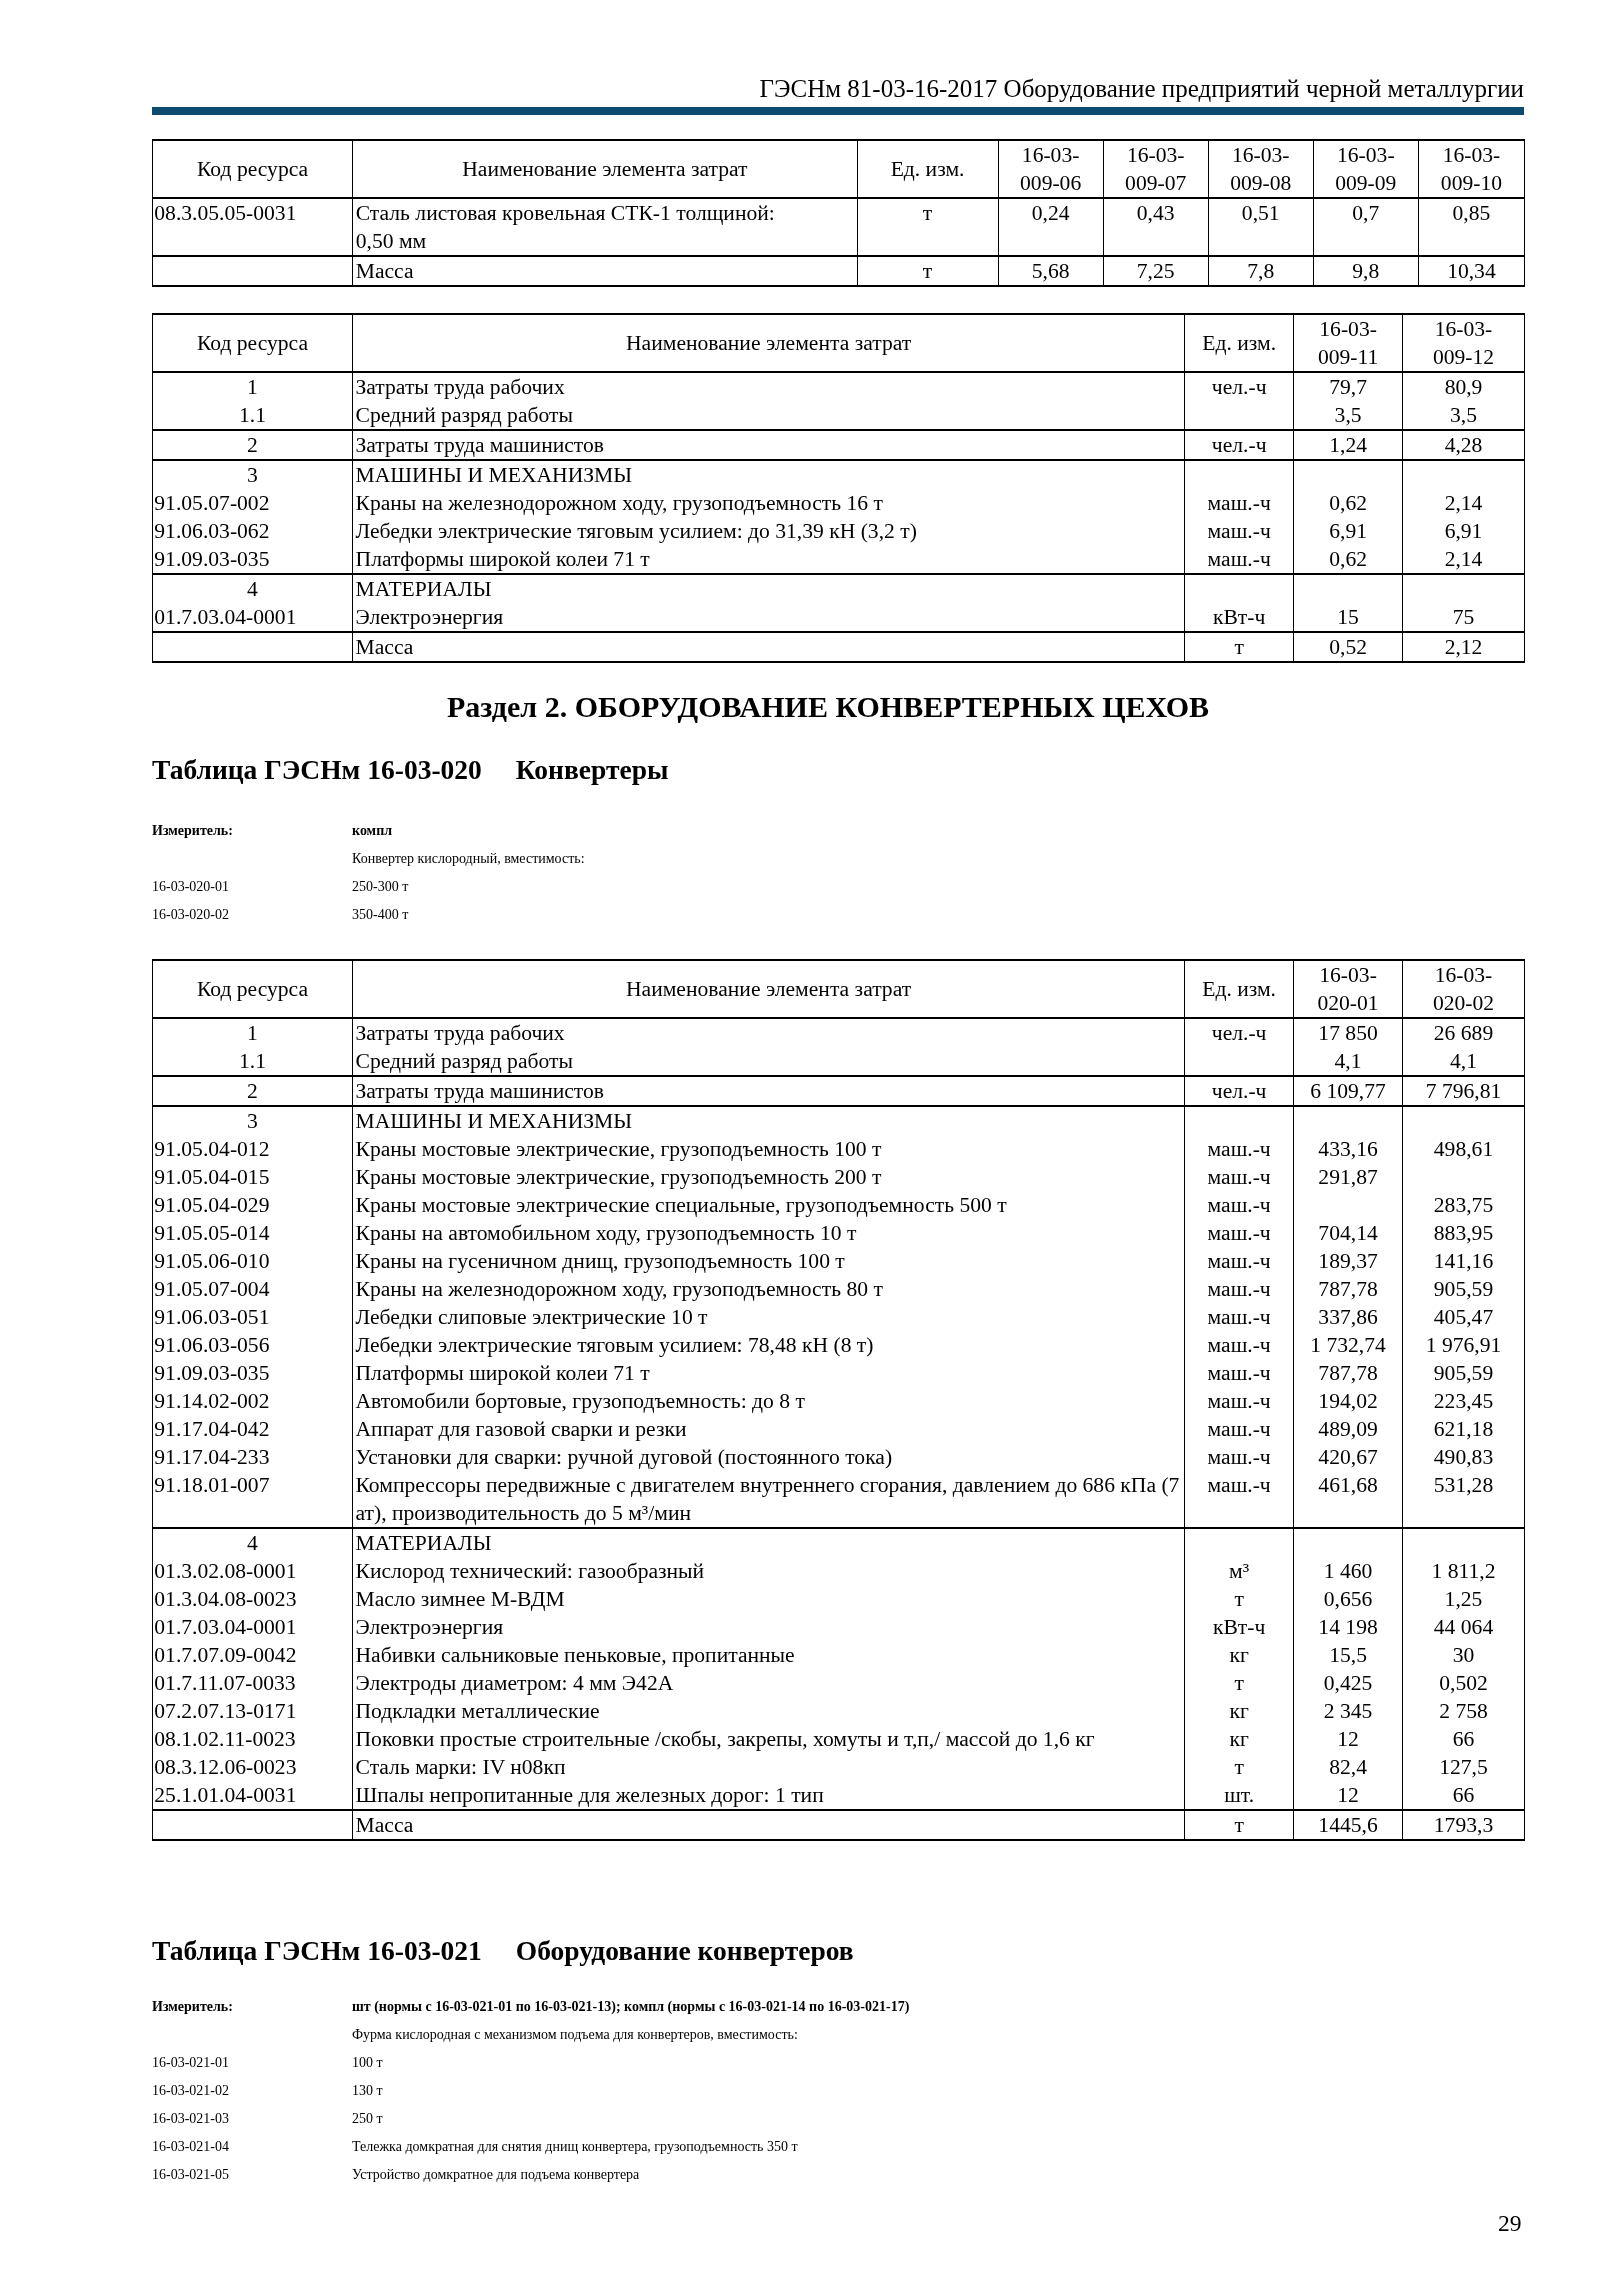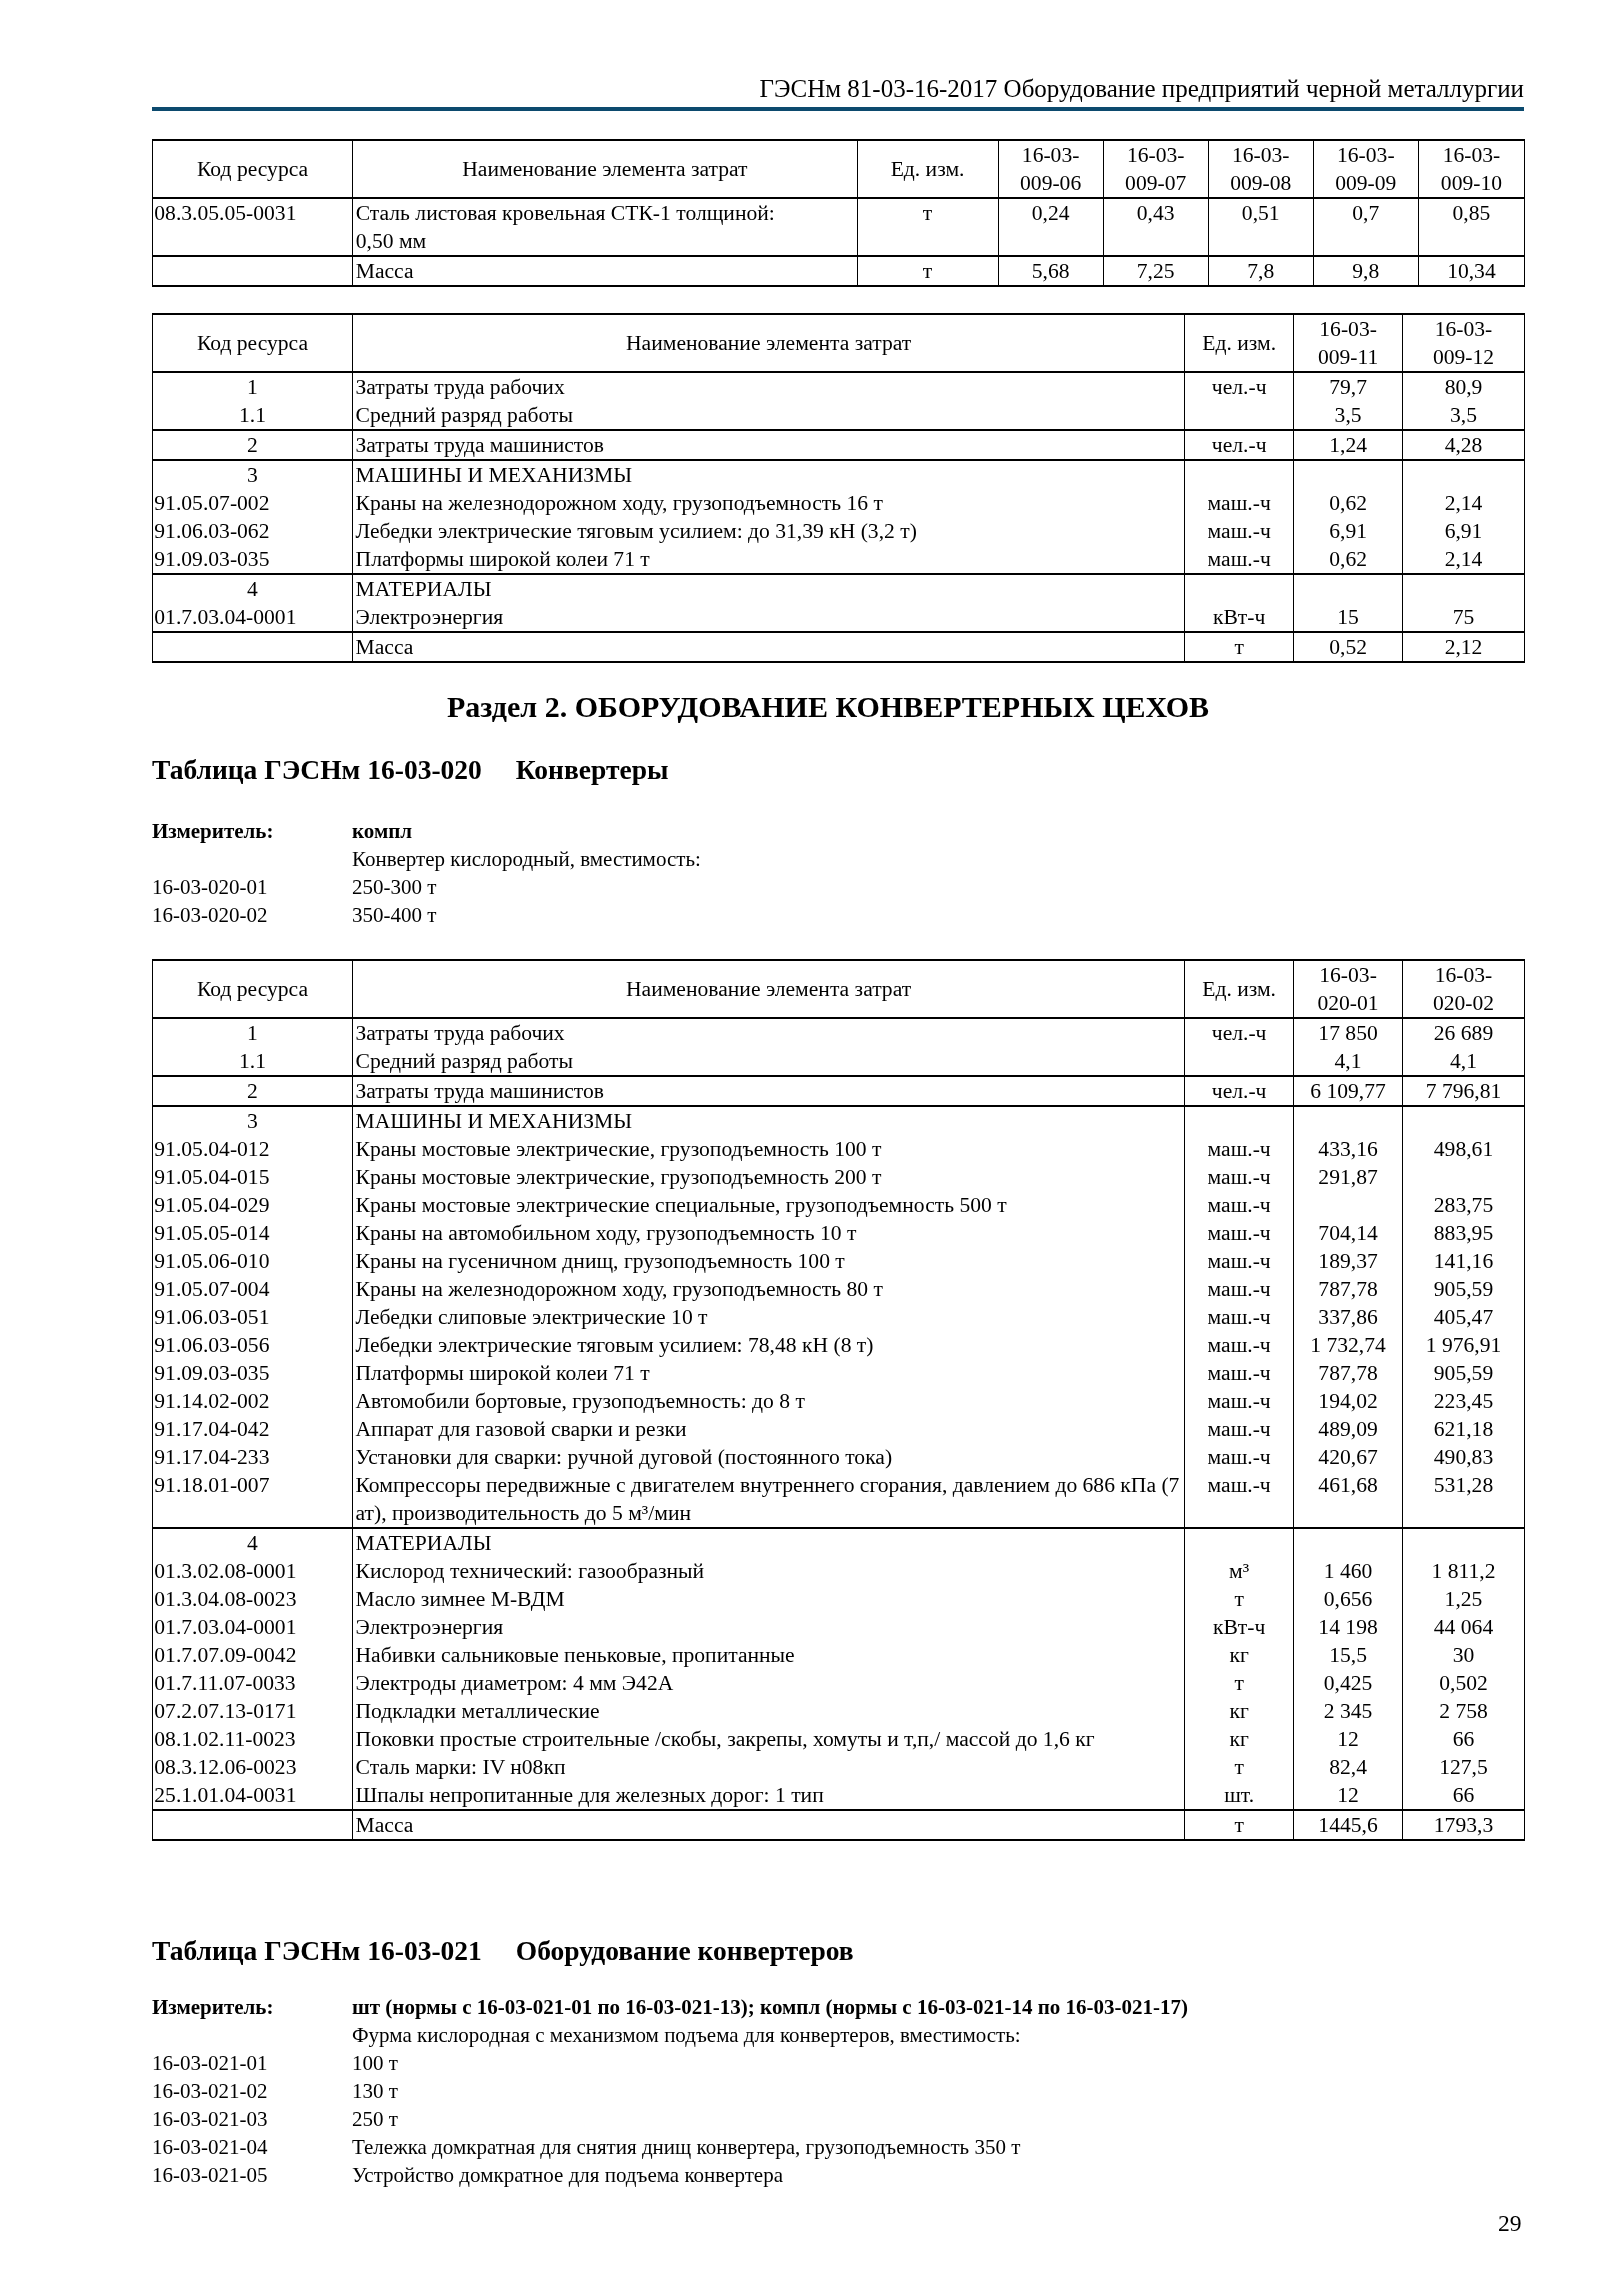--- a/index.html
+++ b/index.html
@@ -1,31 +1,31 @@
 <!DOCTYPE html>
 <html style="font-size:10.5px"><head>
 <meta charset="utf-8">
 <style>
   html, body { margin:0; padding:0; background:#ffffff; }
   body { width:1623px; height:2295px; position:relative; font-family:"Liberation Serif", serif; color:#000; overflow:hidden; }
   .abs { position:absolute; }
-  .header { left:152px; top:73px; width:1372px; height:34px; border-bottom:4px solid #0c4a6e; text-align:right; font-size:25px; line-height:31px; }
+  .header { left:152px; top:73px; width:1372px; height:34px; border-bottom:8px solid #0c4a6e; text-align:right; font-size:25px; line-height:31px; }
   table.t { position:absolute; left:152px; width:1373px; border-collapse:collapse; font-size:21.6px; line-height:28px; }
   table.t td, table.t th { border-left:1.3px solid #000; border-right:1.3px solid #000; padding:0 2.6px; vertical-align:top; font-weight:normal; }
   table.t th { border:1.3px solid #000; text-align:center; vertical-align:middle; }
   table.t tr.grp-start td { border-top:2px solid #000; }
   table.t tr.last td { border-bottom:2px solid #000; }
   table.t thead th { border-top:2px solid #000; border-bottom:2px solid #000; }
   .c { text-align:center; }
   .b { font-weight:bold; }
   .code { white-space:nowrap; padding-left:1.3px !important; }
   .section-title { left:0; width:1623px; top:687px; text-align:center; font-size:30px; font-weight:bold; line-height:39px; padding-left:33px; box-sizing:border-box; }
   .tbl-title { left:152px; font-size:27.5px; font-weight:bold; line-height:37px; white-space:nowrap; }
   .tbl-title span.gap { display:inline-block; width:34px; }
-  .meas { left:152px; font-size:21px; line-height:28px; }
+  .meas { left:152px; font-size:14px; line-height:28px; }
   .meas .row { display:flex; }
   .meas .k { width:200px; flex:none; }
   .meas .kb { font-weight:bold; }
   .pageno { left:1498px; top:2210px; font-size:23.6px; }
 </style>
 </head>
 <body>
 
 <div class="abs header">
   <span>ГЭСНм 81-03-16-2017 Оборудование предприятий черной металлургии</span>

